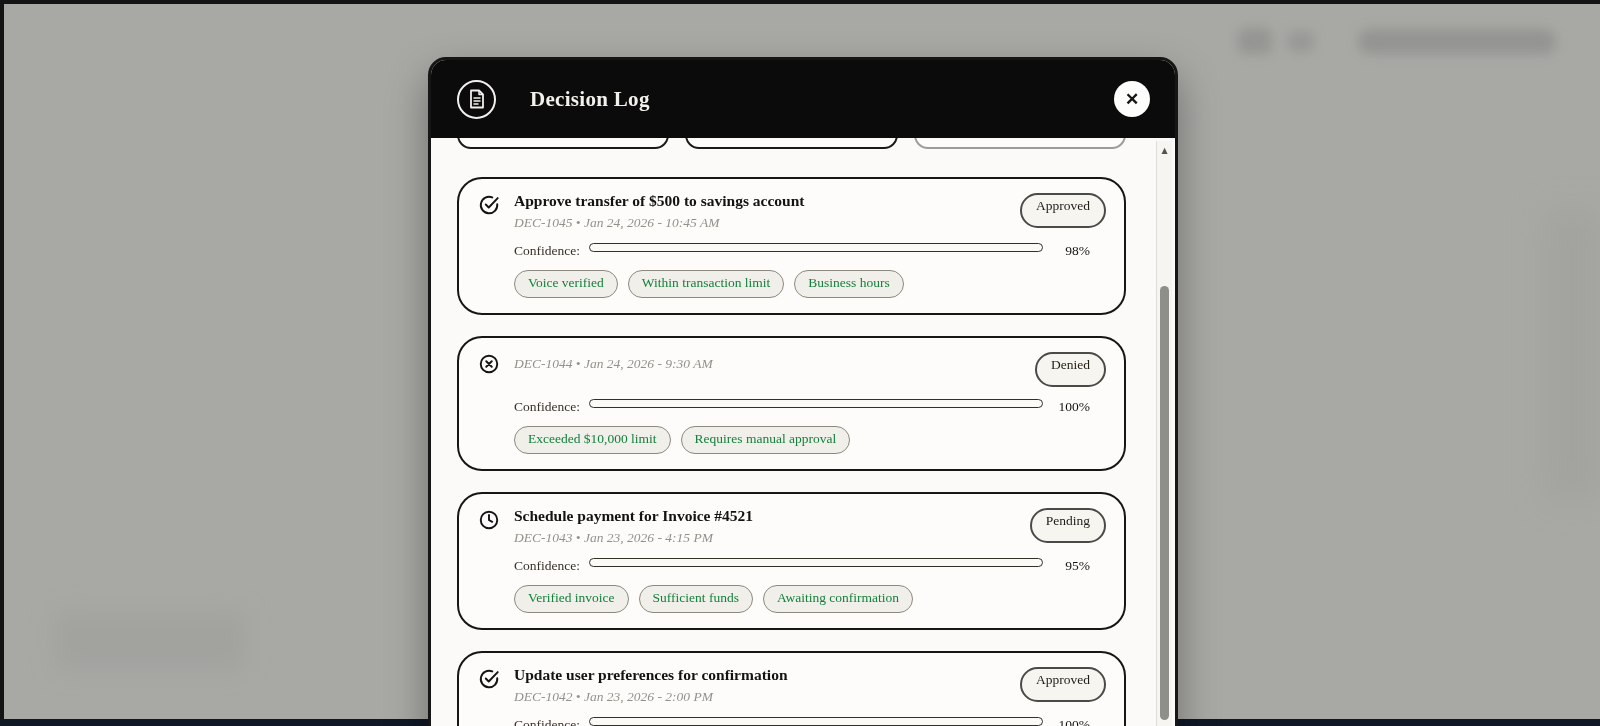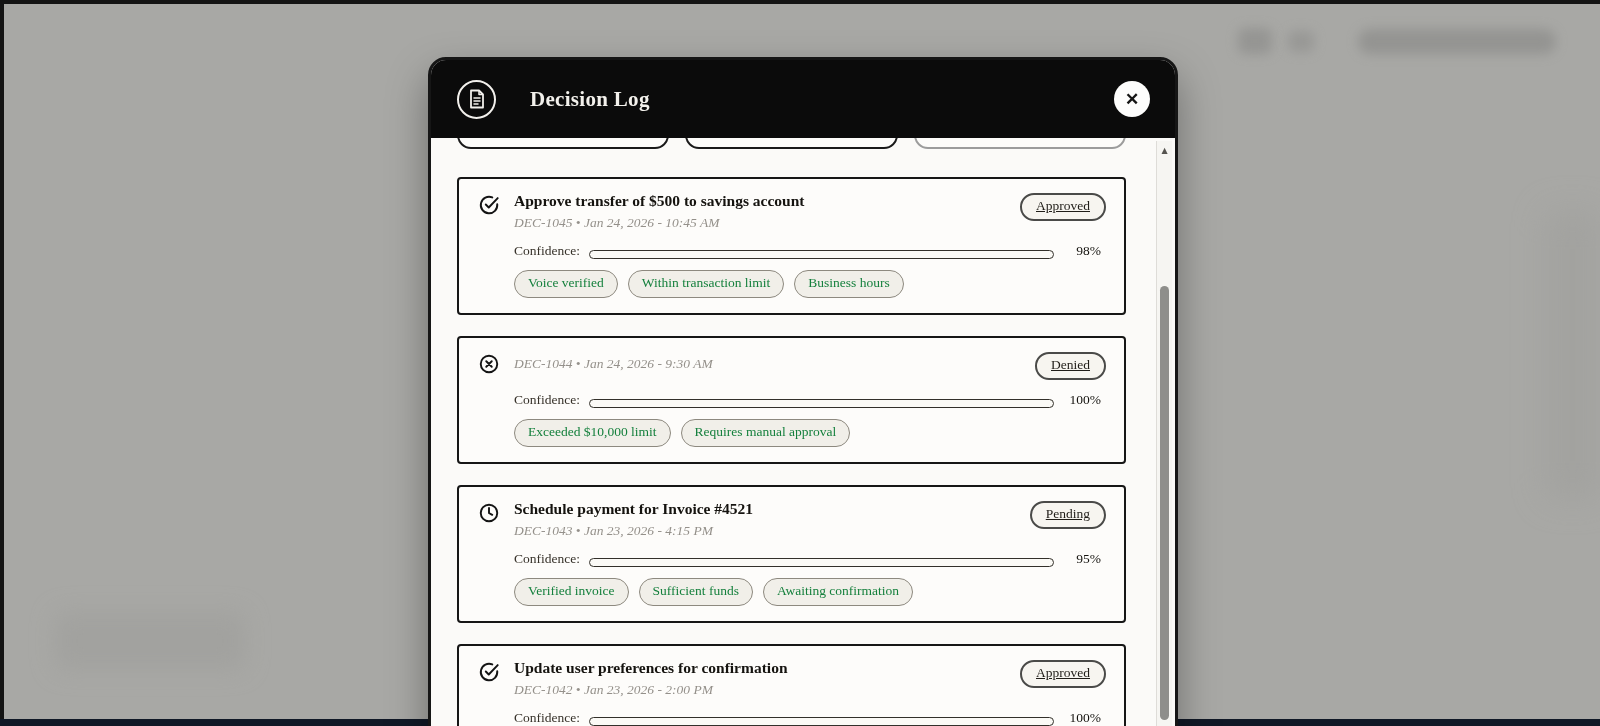--- a/index.html
+++ b/index.html
@@ -61,38 +61,38 @@
   
   .partial-row { display:flex; gap:16px; height:38px; margin:-27px 0 28px; }
   .partial-card {
     flex:1; background:#fdfcfa;
     border:2.5px solid #1a1a1a; border-radius:14px;
   }
   .partial-card:nth-child(3) { border-color:#9c9c9c; }
 
   
   .card {
-    border:2.5px solid #161616; border-radius:4px;
+    border:2.5px solid #161616; border-radius:25px;
     background:#fdfcfa;
     padding:13px 18px 15px;
     margin-bottom:21px;
   }
   .card-head { display:flex; align-items:flex-start; }
   .status-icon { width:22px; height:22px; margin:2px 14px 0 1px; flex:none; }
   .status-icon svg { display:block; width:100%; height:100%; }
   .head-text { flex:1; min-width:0; }
   .card-title { font-size:15.5px; font-weight:700; color:#15130f; }
   .card-meta  { font-size:13.5px; font-style:italic; color:#94908a; margin-top:5px; }
   .badge {
     flex:none; align-self:flex-start; margin-top:1px;
     border:2px solid #4a4a48; border-radius:999px;
-    background:#f7f5f0; padding:3px 14px 5px;
-    font-size:13.5px; color:#201d18;text-decoration:underline;
-  }
-  .conf-row { display:flex; align-items:flex-end; margin:12px 5px 0 37px; }
+    background:#f7f5f0; padding:3px 14px 12px;
+    font-size:13.5px; color:#201d18;
+  }
+  .conf-row { display:flex; align-items:flex-start; margin:12px 16px 0 37px; }
   .conf-label { flex:none; width:73px; font-size:13.5px; color:#363129; }
   .conf-track {
     flex:1; height:9px; margin:0 9px 0 2px;
     border:1.5px solid #33302a; border-radius:6px;
     background:#fbfaf6; overflow:hidden;
   }
   .conf-fill { height:100%; background:#0d0c0a; border-radius:6px; }
   .conf-pct { flex:none; width:38px; text-align:right; font-size:13.5px; color:#15130f; }
   .tags { display:flex; gap:10px; margin:11px 0 0 37px; }
   .tag {

